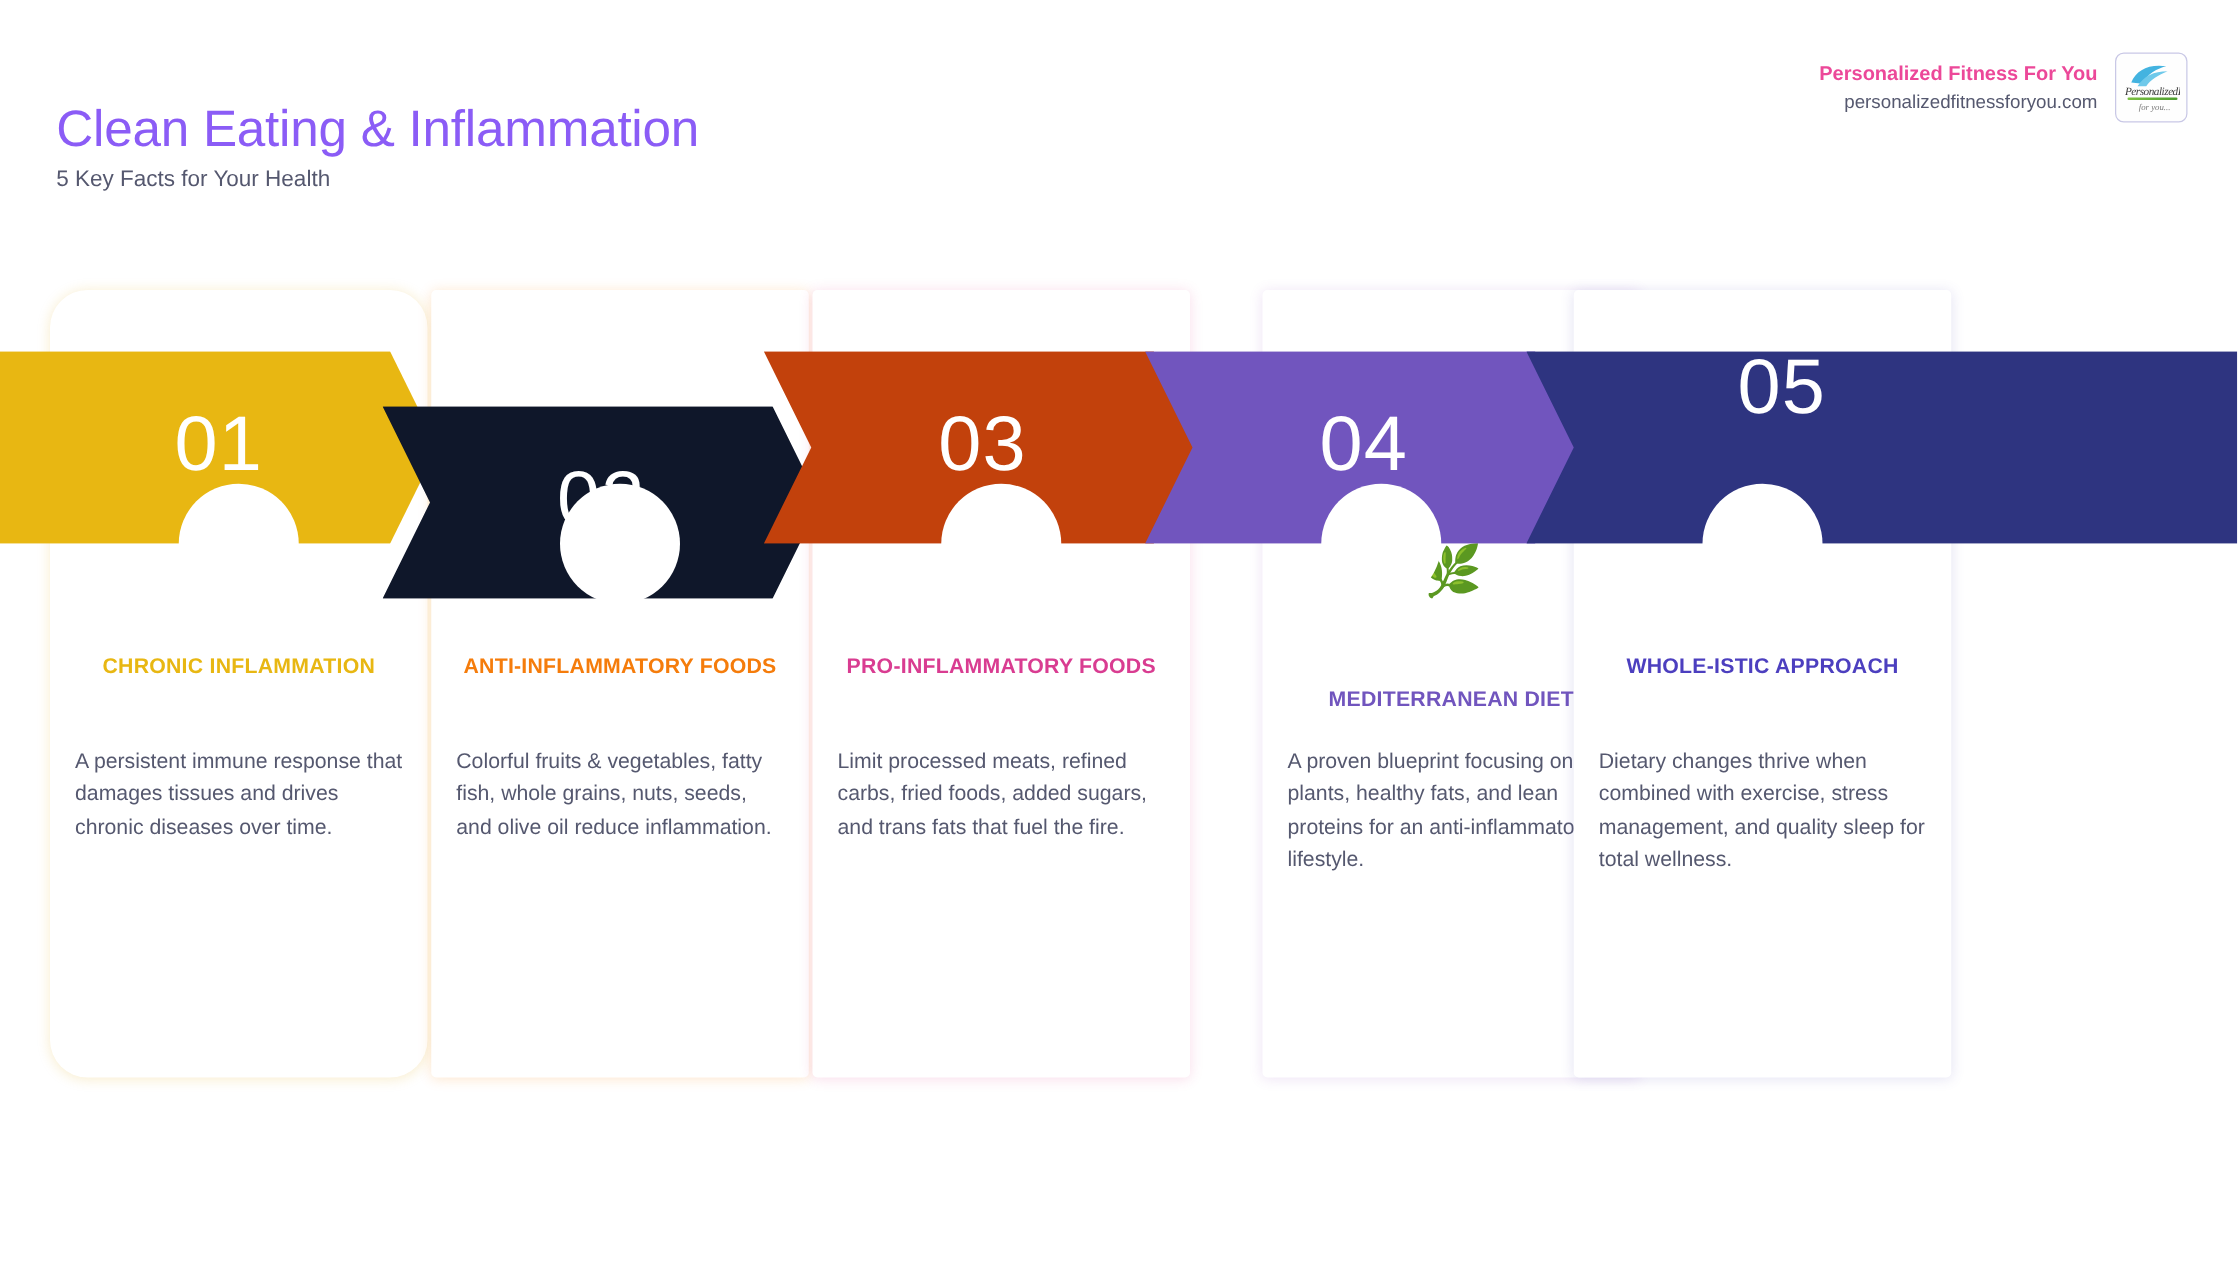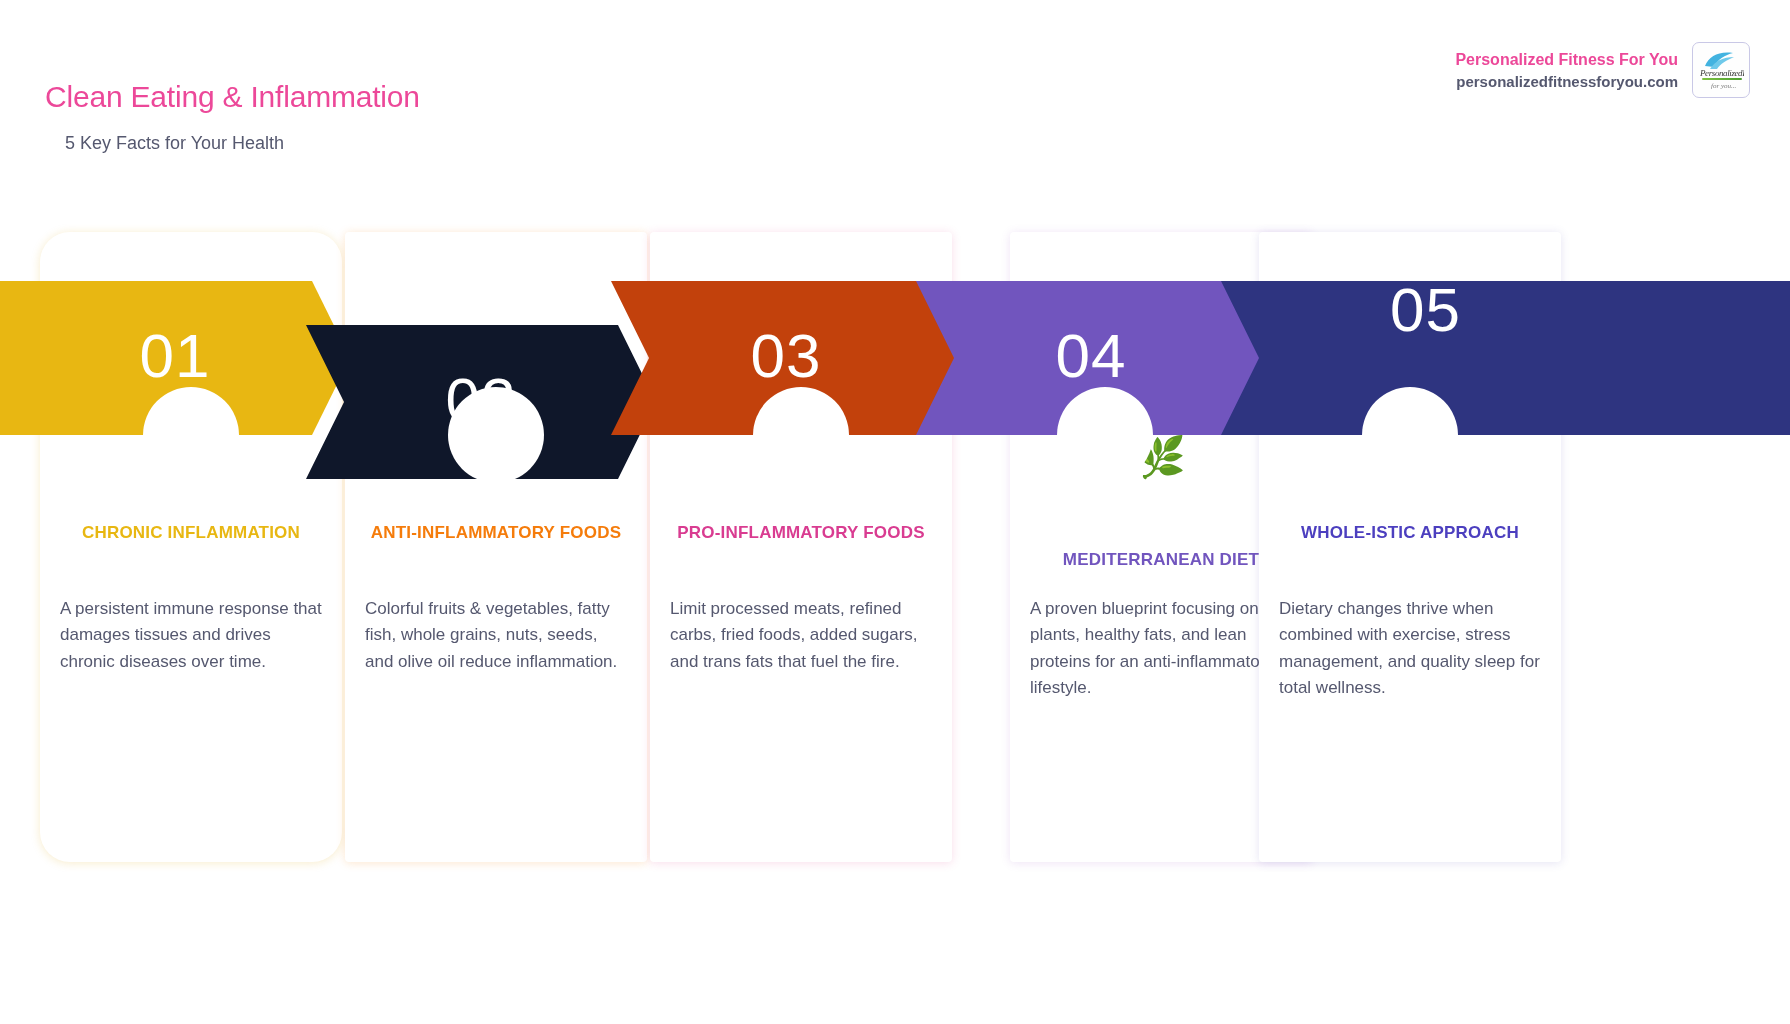--- a/index.html
+++ b/index.html
@@ -7,33 +7,33 @@
     width: 1790px; height: 1024px;
     background: #ffffff;
     font-family: "Liberation Sans", sans-serif;
     overflow: hidden;
   }
   #root { position: relative; width: 1790px; height: 1024px; background:#fff; }
 
   
   .page-title {
     position: absolute; left: 45px; top: 80px;
-    font-size: 30px; font-weight: 400; color: #ec4899;
+    font-size: 41px; font-weight: 400; color: #8b5cf6;
     letter-spacing: -0.2px;
   }
   .page-subtitle {
     position: absolute; left: 45px; top: 133px;
-    font-size: 18px; font-weight: 400; color: #55586f; margin-left: 20px;
+    font-size: 18px; font-weight: 400; color: #55586f;
   }
 
   
   .brand { position: absolute; right: 40px; top: 42px; display: flex; align-items: center; gap: 14px; }
   .brand-text { text-align: right; }
   .brand-name { font-size: 16px; font-weight: 700; color: #ec4899; line-height: 1.45; }
-  .brand-url  { font-size: 15px; font-weight: 700; color: #55586f; line-height: 1.45; }
+  .brand-url  { font-size: 15px; font-weight: 400; color: #55586f; line-height: 1.45; }
   .brand-logo {
     width: 58px; height: 56px; border: 1px solid #c9c8e6; border-radius: 7px;
     background: #fefefe; position: relative; overflow: hidden; flex: none;
   }
   .logo-swoosh { position:absolute; left:10px; top:7px; width:34px; height:20px; }
   .logo-script {
     position:absolute; left:7px; top:25px; width:44px; height:11px;
     font-family:"Liberation Serif", serif; font-style:italic; font-size:9px;
     color:#3a3a3a; letter-spacing:-0.4px; white-space:nowrap; overflow:hidden;
   }

